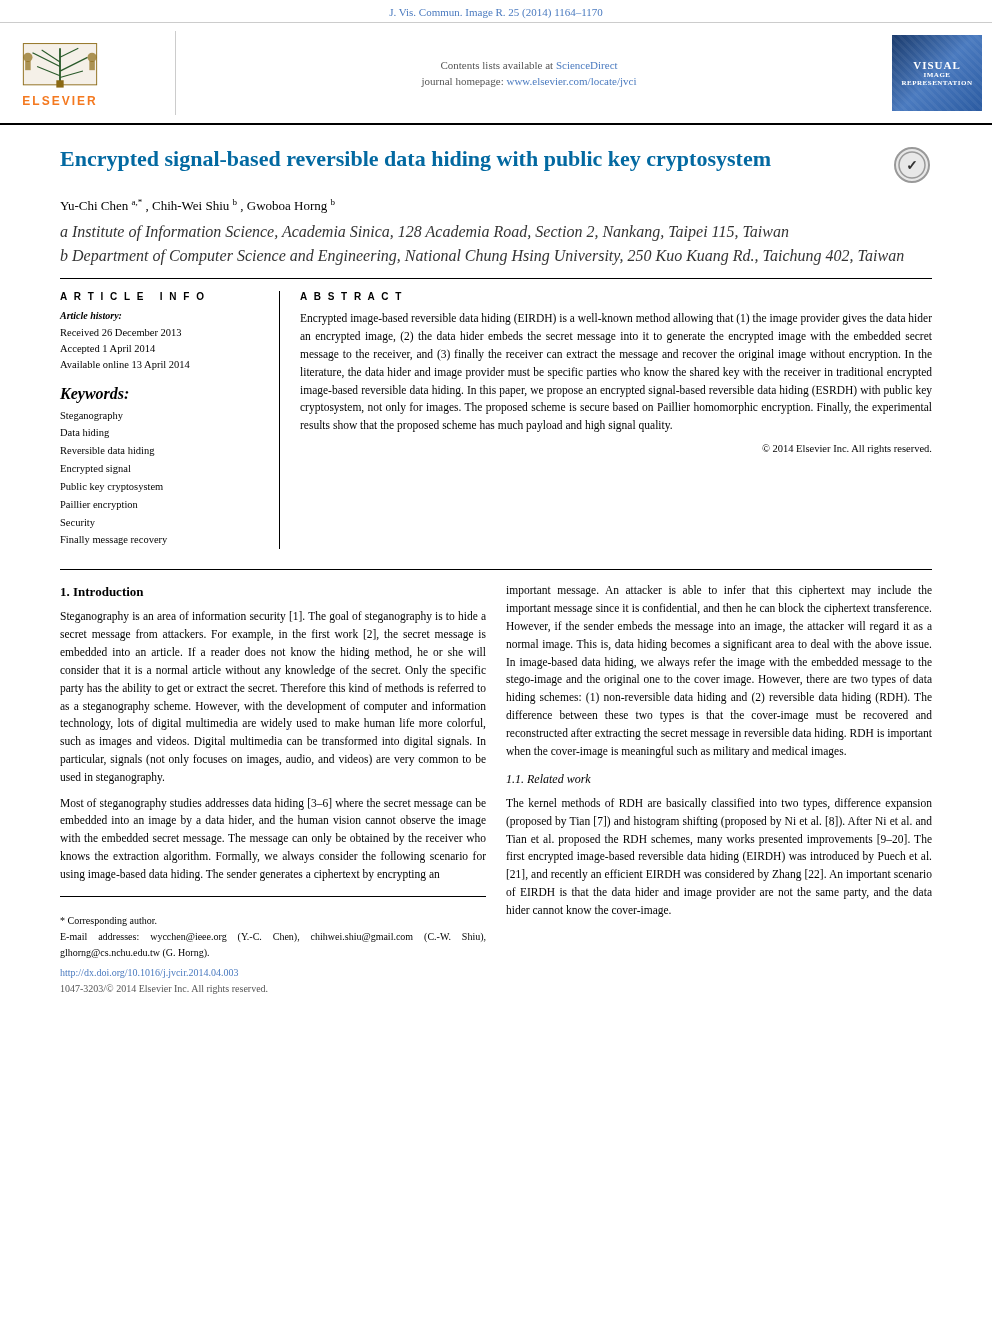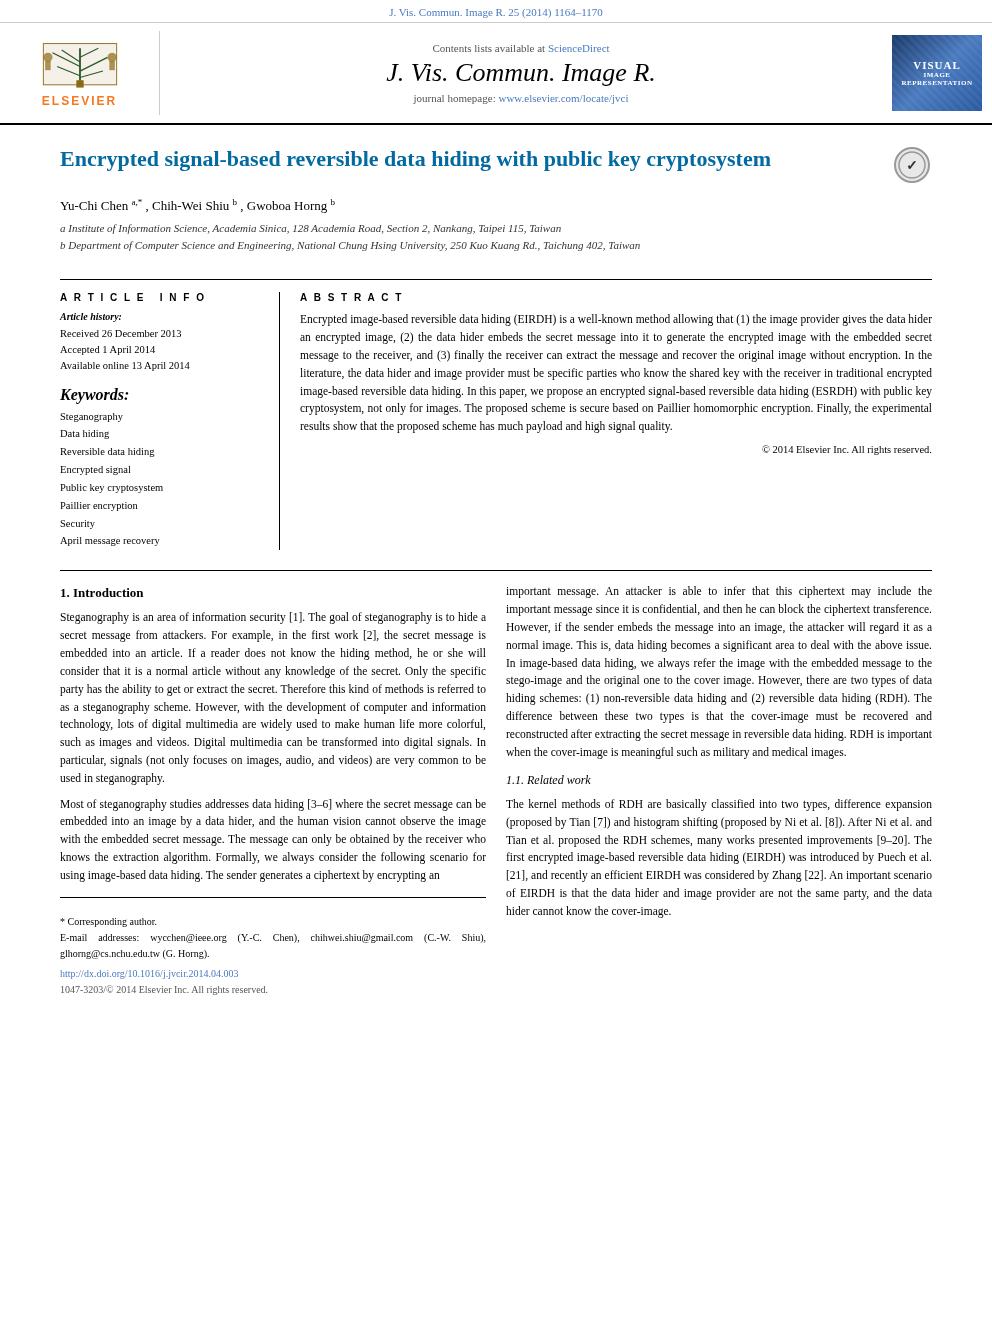--- a/index.html
+++ b/index.html
@@ -22,24 +22,24 @@
     }
 
     
     .header-area {
       display: flex;
       align-items: stretch;
       border-bottom: 2px solid #000;
       padding: 8px 0;
     }
     .header-logo-left {
-      width: 160px;
+      width: 176px;
       display: flex;
       flex-direction: column;
-      align-items: center;
+      align-items: flex-start;
       justify-content: center;
       border-right: 1px solid #ccc;
       padding: 4px 10px;
     }
     .header-center {
       flex: 1;
       display: flex;
       flex-direction: column;
       align-items: center;
       justify-content: center;
@@ -174,24 +174,24 @@
     
     .authors-line {
       font-size: 13px;
       margin-bottom: 6px;
       color: #000;
     }
     .superscript { font-size: 9px; vertical-align: super; }
 
     
     .affiliations {
-      font-size: 11px;
+      font-size: 16px;
       font-style: italic;
       color: #333;
-      margin-bottom: 26px;
+      margin-bottom: 10px;
       line-height: 1.5;
     }
 
     
     .two-col-area {
       display: flex;
       gap: 20px;
       border-top: 1px solid #000;
       padding-top: 12px;
       margin-bottom: 20px;
@@ -348,21 +348,20 @@
       </svg>
       <div class="elsevier-label">ELSEVIER</div>
     </div>
   </div>
 
   <div class="header-center">
     <div class="sc-direct-line">
       <span>Contents lists available at </span>
       <a href="#">ScienceDirect</a>
     </div>
-    <div class="journal-title-big">J. Vis. Commun. Image R.</div>
     <div class="journal-homepage">
       <span>journal homepage: </span>
       <a href="#">www.elsevier.com/locate/jvci</a>
     </div>
   </div>
 
   <div class="header-logo-right">
     <div class="visual-image-box">
       <div class="vi-text">VISUAL</div>
       <div class="vi-sub">IMAGE</div>
@@ -413,21 +412,21 @@
 
       <div class="keywords-section">
         <div class="keywords-label">Keywords:</div>
         <div class="keyword-item">Steganography</div>
         <div class="keyword-item">Data hiding</div>
         <div class="keyword-item">Reversible data hiding</div>
         <div class="keyword-item">Encrypted signal</div>
         <div class="keyword-item">Public key cryptosystem</div>
         <div class="keyword-item">Paillier encryption</div>
         <div class="keyword-item">Security</div>
-        <div class="keyword-item">April message recovery</div>
+        <div class="keyword-item">Finally message recovery</div>
       </div>
     </div>
 
     <div class="abstract-col">
       <div class="section-heading">A B S T R A C T</div>
       <div class="abstract-text">Encrypted image-based reversible data hiding (EIRDH) is a well-known method allowing that (1) the image provider gives the data hider an encrypted image, (2) the data hider embeds the secret message into it to generate the encrypted image with the embedded secret message to the receiver, and (3) finally the receiver can extract the message and recover the original image without encryption. In the literature, the data hider and image provider must be specific parties who know the shared key with the receiver in traditional encrypted image-based reversible data hiding. In this paper, we propose an encrypted signal-based reversible data hiding (ESRDH) with public key cryptosystem, not only for images. The proposed scheme is secure based on Paillier homomorphic encryption. Finally, the experimental results show that the proposed scheme has much payload and high signal quality.</div>
       <div class="abstract-copyright">© 2014 Elsevier Inc. All rights reserved.</div>
     </div>
   </div>
 

